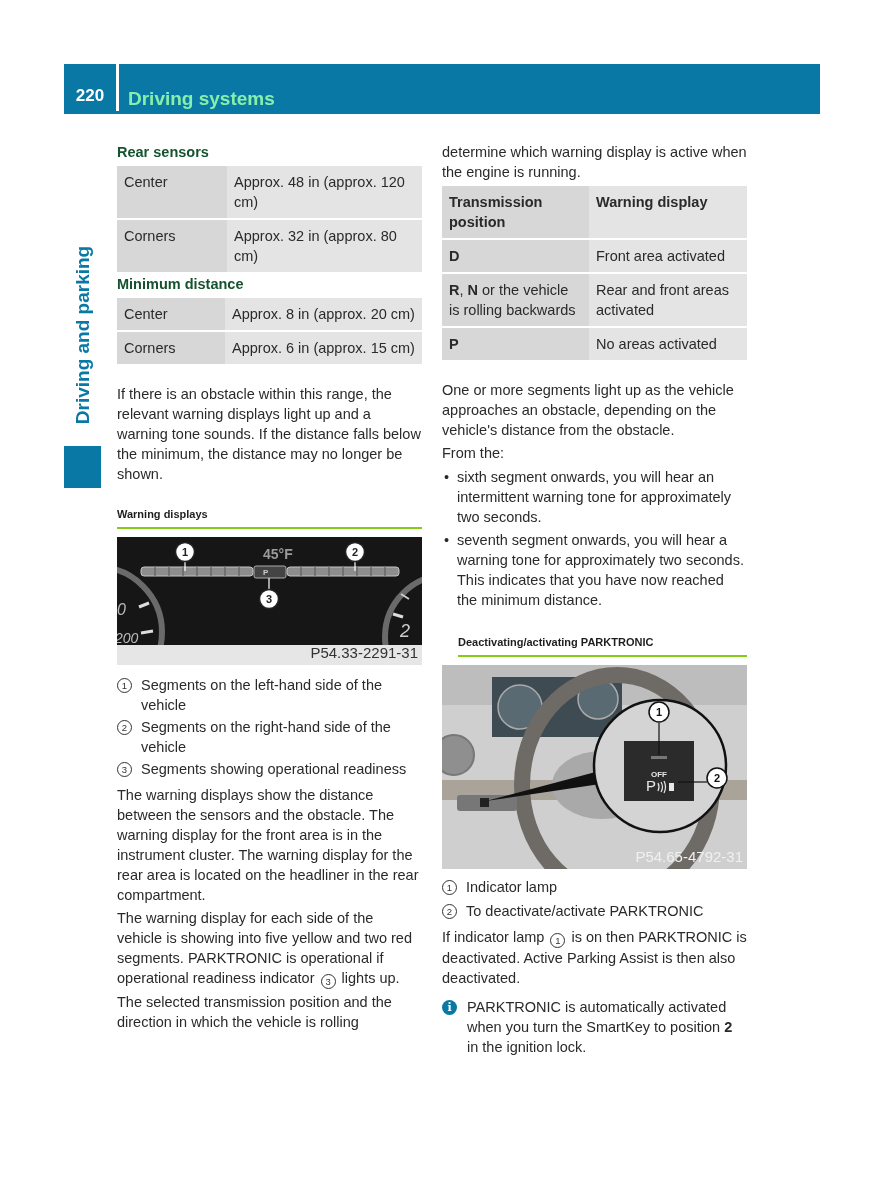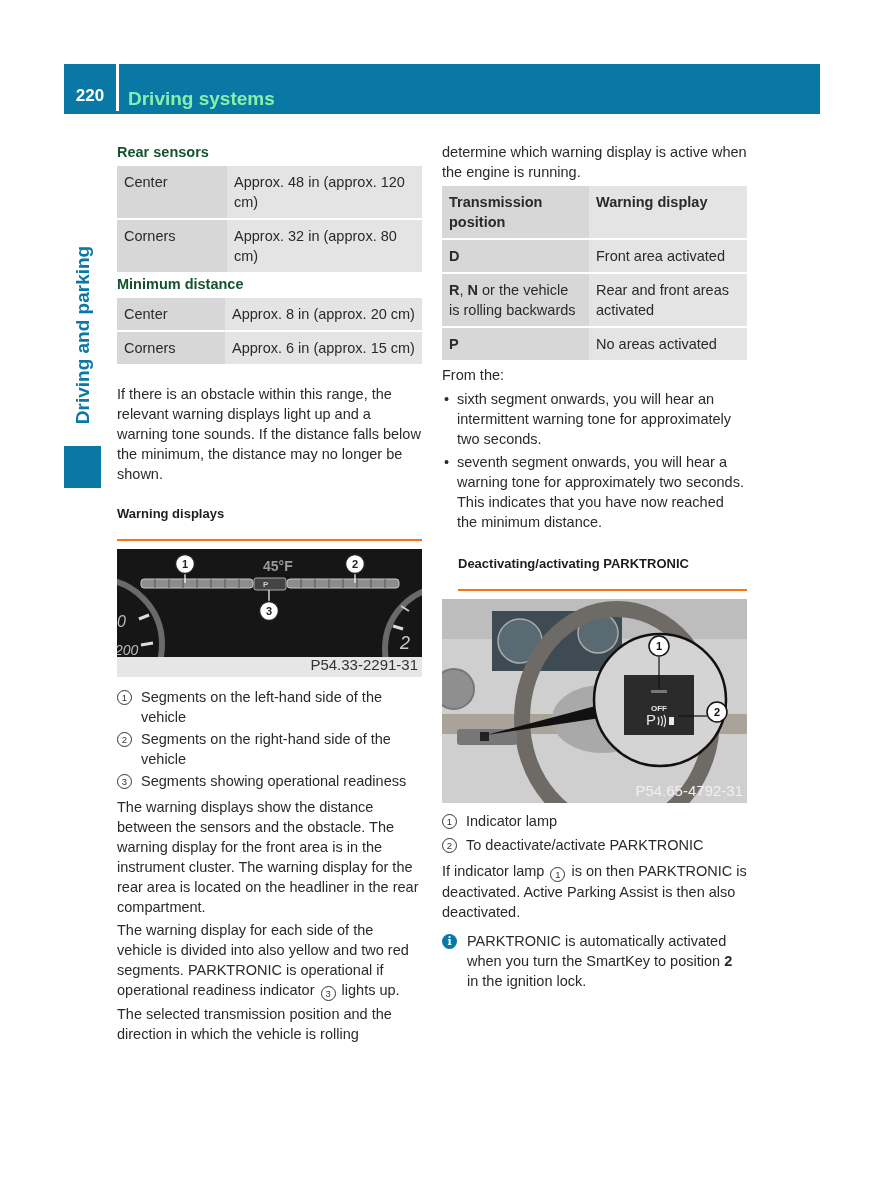--- a/index.html
+++ b/index.html
@@ -13,21 +13,21 @@
 
   .side-tab { position: absolute; left: 64px; top: 230px; width: 38px; height: 210px; }
   .side-tab .label { position: absolute; left: 50%; top: 50%; transform: translate(-50%, -50%) rotate(-90deg); white-space: nowrap; color: #0a78a4; font-weight: bold; font-size: 19px; }
   .side-block { position: absolute; left: 64px; top: 446px; width: 37px; height: 42px; background: #0a78a4; }
 
   .col { position: absolute; font-size: 14.5px; line-height: 20px; color: #2a2a2a; }
   .col-left { left: 117px; top: 142px; width: 305px; }
   .col-right { left: 442px; top: 142px; width: 305px; }
 
   .h-bold { font-weight: bold; font-size: 14.5px; color: #14532d; }
-  .sec-head { font-weight: bold; font-size: 13px; color: #1e1e1e; padding-bottom: 15px; border-bottom: 2px solid #f97316; }
+  .sec-head { font-weight: bold; font-size: 11px; color: #1e1e1e; padding-bottom: 3px; border-bottom: 2px solid #84cc16; }
 
   table.dt { width: 100%; border-collapse: collapse; }
   table.dt td { vertical-align: top; padding: 6px 7px 6px 7px; border-bottom: 2px solid #fff; font-size: 14.5px; line-height: 20px; }
   table.dt td.k { background: #d7d7d7; }
   table.dt td.v { background: #e4e4e4; }
   table.dt.th-table tr.th td { font-weight: bold; }
 
   p.para { margin-top: 0; }
   .legend-item { display: flex; align-items: flex-start; margin-bottom: 2px; }
   .circ { display: inline-flex; align-items: center; justify-content: center; width: 15px; height: 15px; border: 1.2px solid #333; border-radius: 50%; font-size: 9.5px; line-height: 1; color: #333; flex: 0 0 15px; margin-top: 3px; }
@@ -155,21 +155,21 @@
     </div>
     <div class="legend-item">
       <span class="circ">3</span>
       <span class="txt">Segments showing operational readiness</span>
     </div>
   </div>
 
   <p class="para" style="margin-top:6px;">The warning displays show the distance between the sensors and the obstacle. The warning display for the front area is in the instrument cluster. The warning display for the rear area is located on the headliner in the rear compartment.</p>
 
   <p class="para" style="margin-top:3px;">
-    <span>The warning display for each side of the vehicle is divided into also yellow and two red segments. PARKTRONIC is operational if operational readiness indicator</span>
+    <span>The warning display for each side of the vehicle is showing into five yellow and two red segments. PARKTRONIC is operational if operational readiness indicator</span>
     <span class="circ inline">3</span>
     <span>lights up.</span>
   </p>
 
   <p class="para" style="margin-top:3px;">The selected transmission position and the direction in which the vehicle is rolling</p>
 </div>
 
 <div class="col col-right">
   <p class="para">determine which warning display is active when the engine is running.</p>
 
@@ -187,20 +187,21 @@
       <td class="k"><b>R</b><span>, </span><b>N</b><span> or the vehicle is rolling backwards</span></td>
       <td class="v">Rear and front areas activated</td>
     </tr>
     <tr>
       <td class="k"><b>P</b></td>
       <td class="v">No areas activated</td>
     </tr>
   </tbody>
     </table>
 
+  <p class="para" style="margin-top:18px;">One or more segments light up as the vehicle approaches an obstacle, depending on the vehicle's distance from the obstacle.</p>
   <p class="para" style="margin-top:3px;">From the:</p>
 
   <div style="margin-top:4px;">
     <div class="bullet">
       <span class="dot">•</span>
       <span>sixth segment onwards, you will hear an intermittent warning tone for approximately two seconds.</span>
     </div>
     <div class="bullet" style="margin-top:3px;">
       <span class="dot">•</span>
       <span>seventh segment onwards, you will hear a warning tone for approximately two seconds. This indicates that you have now reached the minimum distance.</span>

